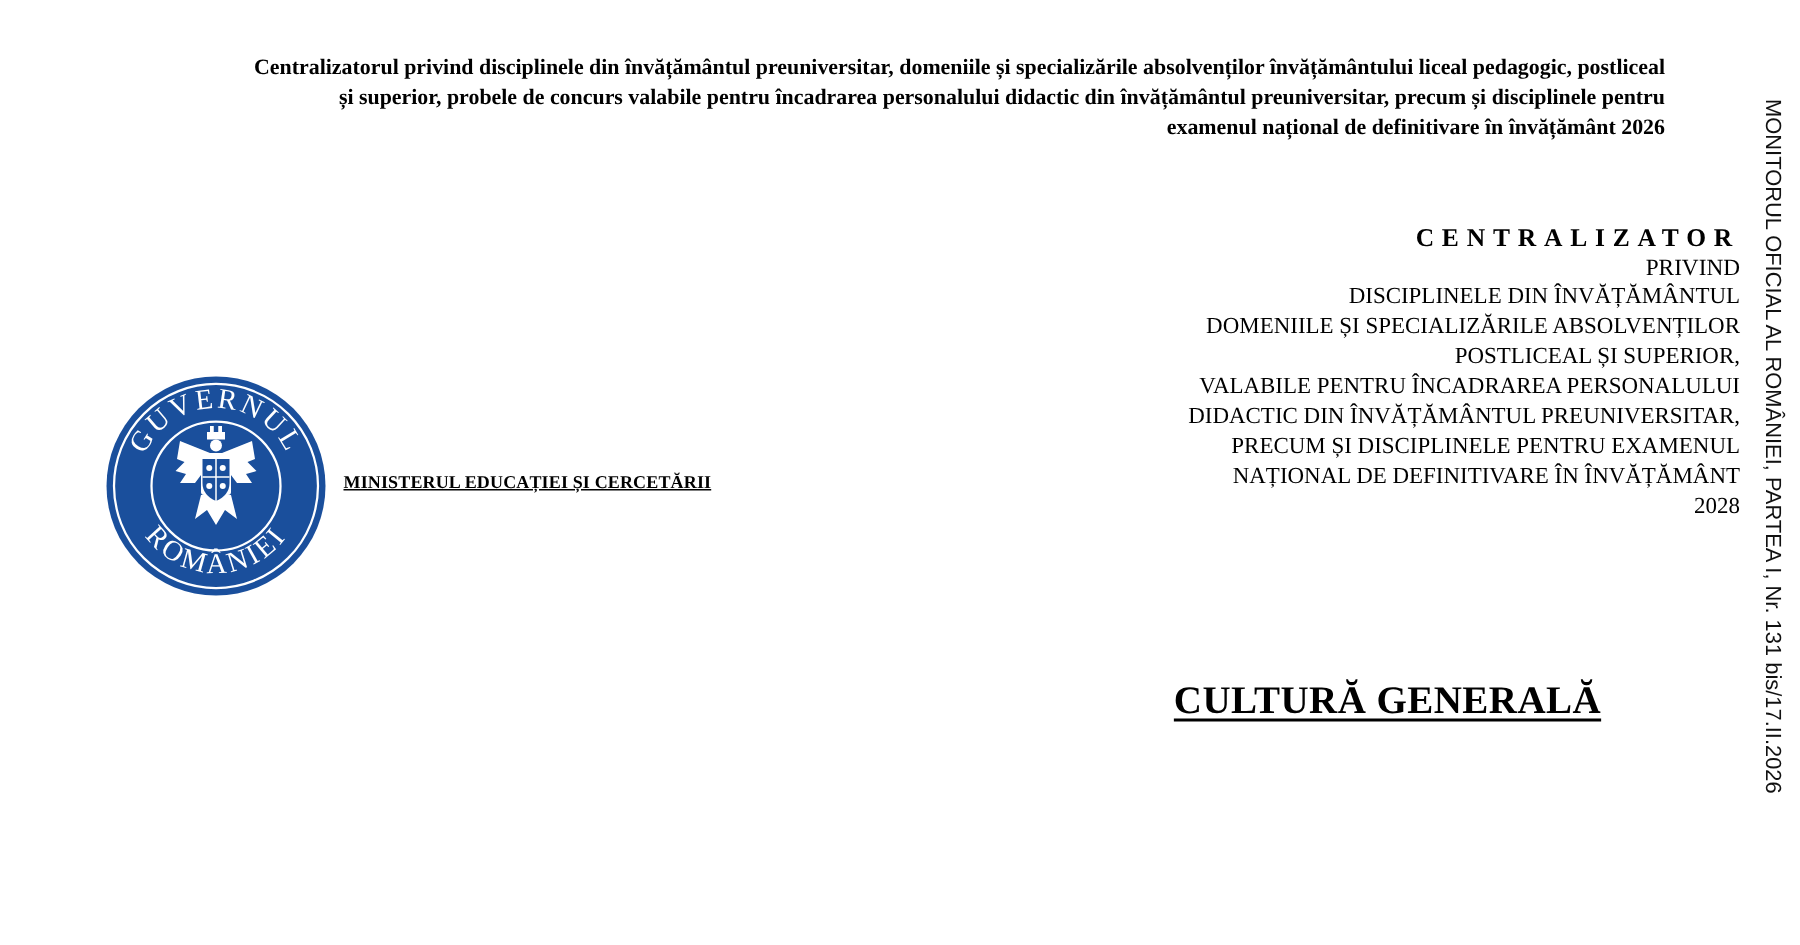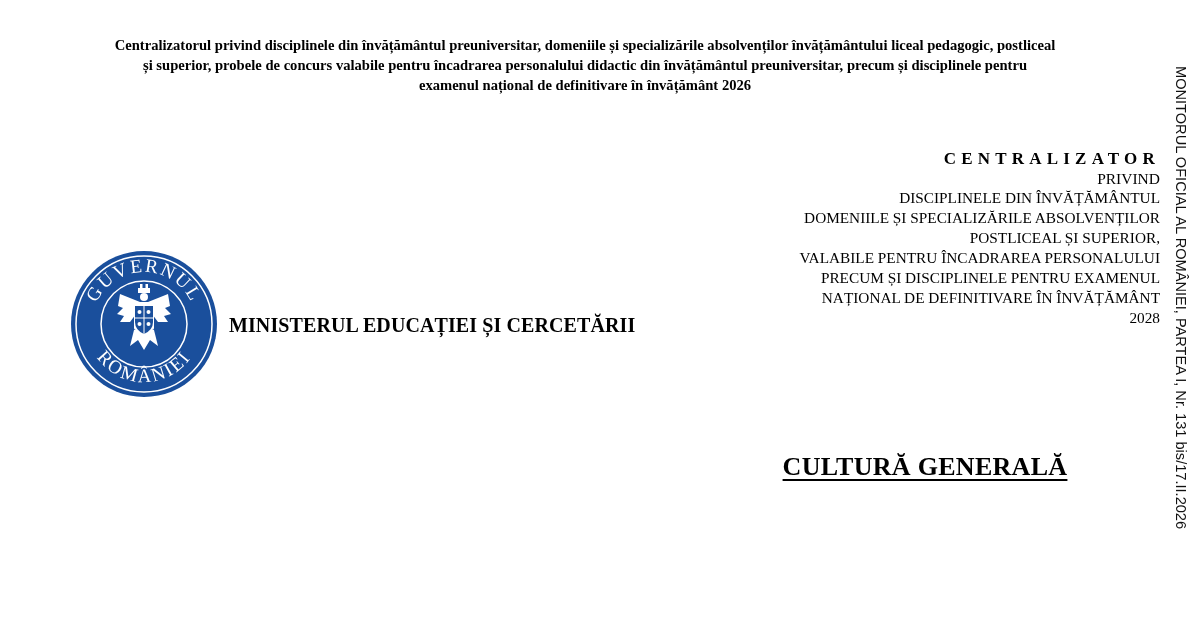--- a/index.html
+++ b/index.html
@@ -13,42 +13,43 @@
       position: relative;
       overflow: hidden;
       font-family: "Liberation Serif", "DejaVu Serif", serif;
       color: #000000;
     }
     .page-heading {
       position: absolute;
       top: 35px;
       left: 60px;
       width: 1050px;
-      text-align: center;
+      text-align: right;
       font-weight: bold;
       font-size: 14.6px;
       line-height: 20px;
     }
     .page-heading div { white-space: nowrap; }
 
     .seal {
       position: absolute;
       left: 70px;
       top: 250px;
       width: 148px;
       height: 148px;
     }
     .ministry-name {
       position: absolute;
       left: 229px;
       top: 314px;
       font-weight: bold;
-      font-size: 20px;
+      font-size: 12px;
       letter-spacing: 0.1px;
       white-space: nowrap;
+      text-decoration: underline;
     }
 
     .title-block {
       position: absolute;
       left: 690px;
       top: 148px;
       width: 470px;
       text-align: right;
     }
     .title-main {
@@ -151,20 +152,21 @@
 
 <div class="ministry-name">MINISTERUL EDUCAȚIEI ȘI CERCETĂRII</div>
 
 <div class="title-block">
   <div class="title-main">CENTRALIZATOR</div>
   <div class="title-privind">PRIVIND</div>
   <div class="title-line">DISCIPLINELE DIN ÎNVĂȚĂMÂNTUL</div>
   <div class="title-line">DOMENIILE ȘI SPECIALIZĂRILE ABSOLVENȚILOR</div>
   <div class="title-line">POSTLICEAL ȘI SUPERIOR,</div>
   <div class="title-line">VALABILE PENTRU ÎNCADRAREA PERSONALULUI</div>
+  <div class="title-line">DIDACTIC DIN ÎNVĂȚĂMÂNTUL PREUNIVERSITAR,</div>
   <div class="title-line">PRECUM ȘI DISCIPLINELE PENTRU EXAMENUL</div>
   <div class="title-line">NAȚIONAL DE DEFINITIVARE ÎN ÎNVĂȚĂMÂNT</div>
   <div class="title-line">2028</div>
 </div>
 
 <div class="subject">CULTURĂ GENERALĂ</div>
 
 <div class="vertical-header">MONITORUL OFICIAL AL ROMÂNIEI, PARTEA I, Nr. 131 bis/17.II.2026</div>
 
 </body></html>

